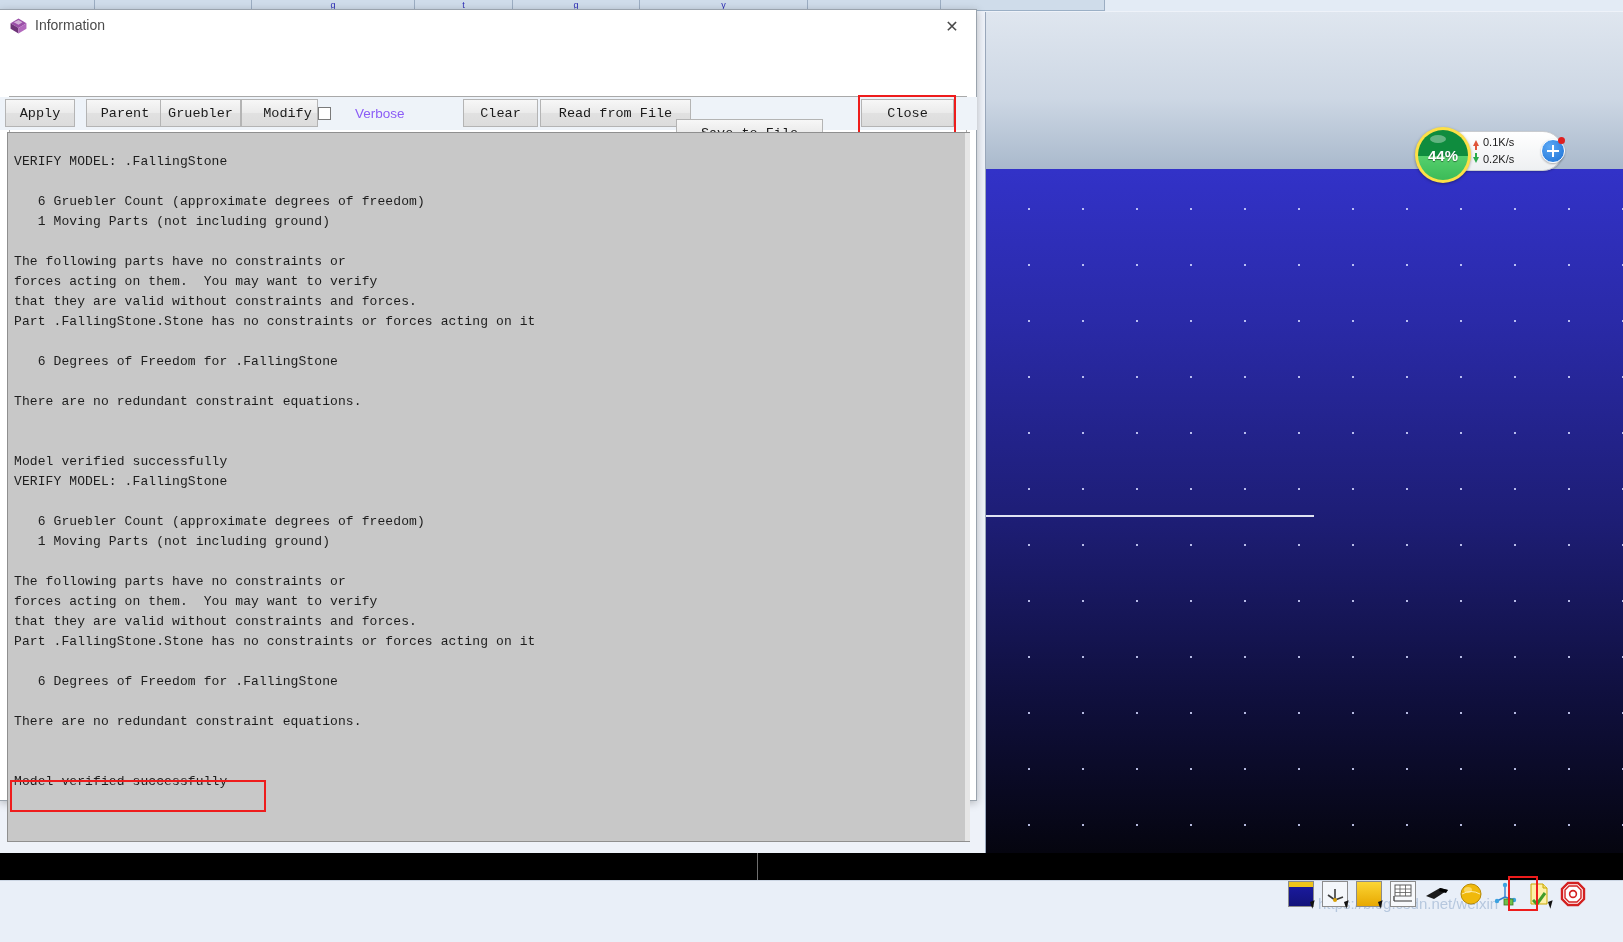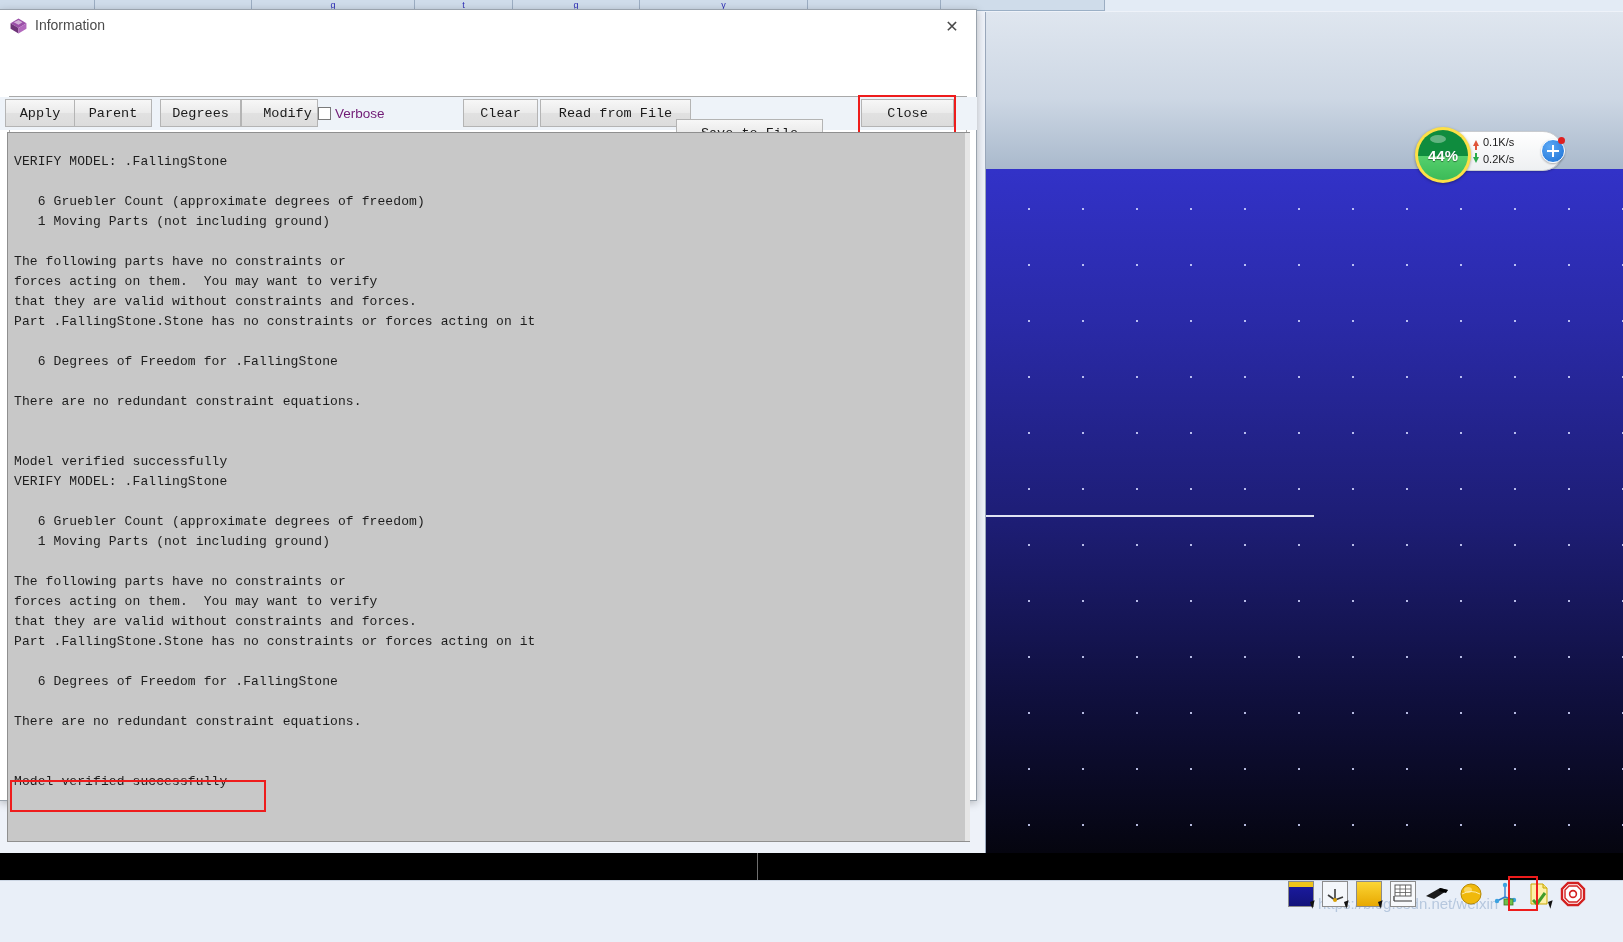--- a/index.html
+++ b/index.html
@@ -276,23 +276,23 @@
     justify-content: center;
     font-family: Liberation Mono, monospace;
     cursor: default;
   }
   #verbose-wrap {
     position: absolute;
     left: 318px; top: 2px;
     height: 28px;
     display: flex;
     align-items: center;
-    gap: 4px;
+    gap: 24px;
     font-size: 13.5px;
-    color: #701a75;
+    color: #8b5cf6;
   }
   #verbose-box {
     width: 13px; height: 13px;
     background: #ffffff;
     border: 1px solid #7a7a7a;
     box-sizing: border-box;
   }
   #close-highlight {
     position: absolute;
     left: 858px; top: 85px;
@@ -462,22 +462,22 @@
         <polygon points="6,8 12,5 17,8 12,11" fill="#ffffff" opacity="0.55"></polygon>
       </svg>
       <div id="dialog-title">Information</div>
       <div id="dialog-close-x">✕</div>
     </div>
 
     <input id="path-field" type="text" value=".fallingstone" style="">
 
     <div id="button-bar">
       <div class="dlg-btn" style="left:5px;width:70px;">Apply</div>
-      <div class="dlg-btn" style="left:74px;width:78px;">Parent</div>
-      <div class="dlg-btn" style="left:160px;width:81px;">Degrees</div>
+      <div class="dlg-btn" style="left:86px;width:78px;">Parent</div>
+      <div class="dlg-btn" style="left:160px;width:81px;">Gruebler</div>
       <div class="dlg-btn" style="left:241px;width:77px;padding-left:16px;">Modify</div>
 
       <div id="verbose-wrap">
         <span id="verbose-box"></span>
         <span>Verbose</span>
       </div>
 
       <div class="dlg-btn" style="left:463px;width:75px;">Clear</div>
       <div class="dlg-btn" style="left:540px;width:151px;">Read from File</div>
       <div class="dlg-btn" style="left:676px;width:147px;margin-top:20px;">Save to File</div>

